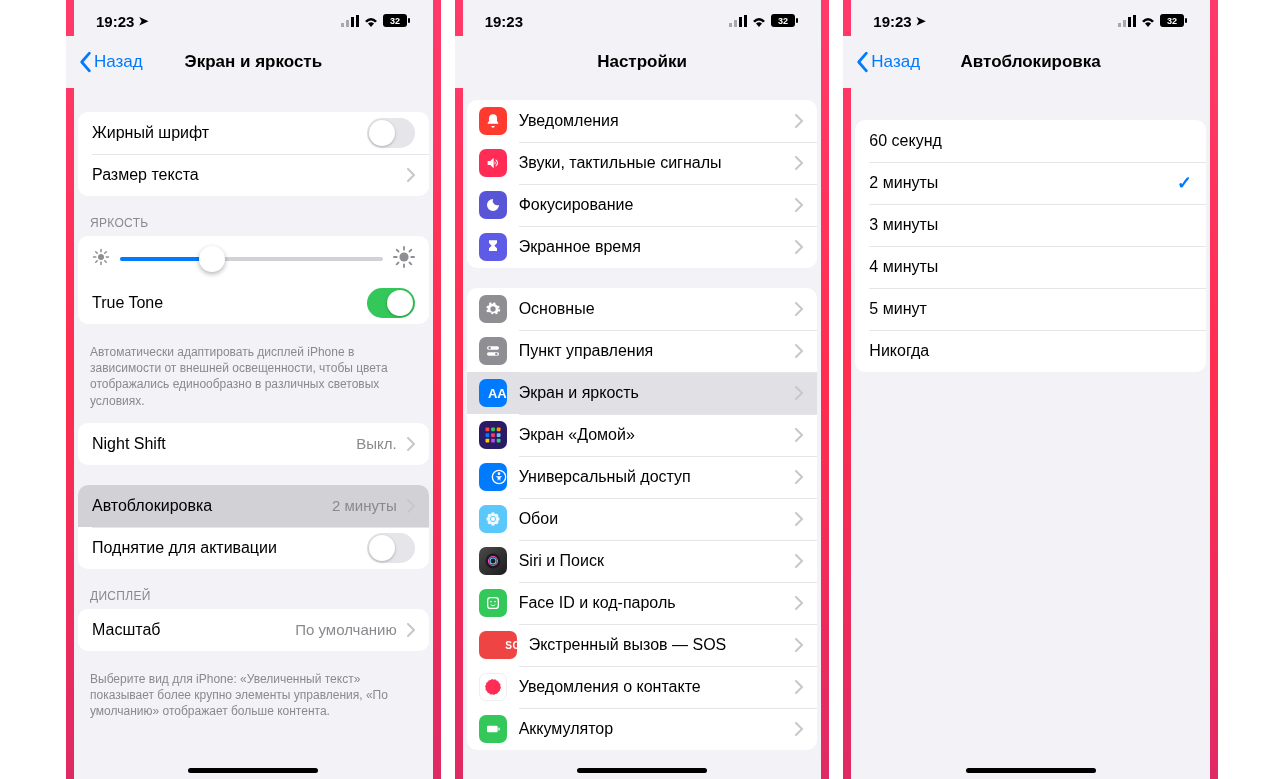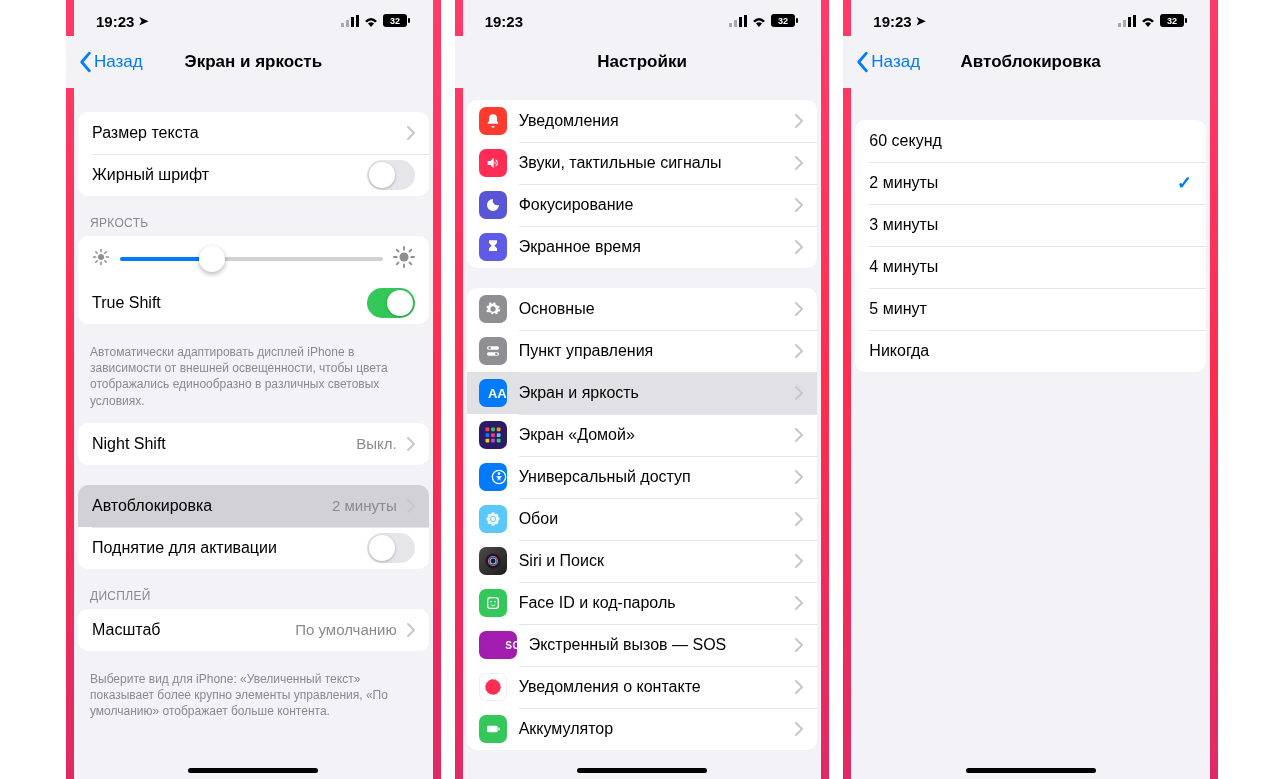--- a/index.html
+++ b/index.html
@@ -200,21 +200,21 @@
   
   .ic-red { background:#ff3b30; }
   .ic-pink { background:#ff2d55; }
   .ic-indigo { background:#5856d6; }
   .ic-purple { background:#5e5ce6; }
   .ic-gray { background:#8e8e93; }
   .ic-blue { background:#007aff;justify-content:flex-end; }
   .ic-teal { background:#5ac8fa; }
   .ic-green { background:#34c759; }
   .ic-siri { background: linear-gradient(135deg,#4a4a4a,#1c1c1e); }
-  .ic-sos { background:#a21caf; font-weight:700; font-size:10px; letter-spacing:0.5px;padding-left:38px; }
+  .ic-sos { background:#ef4444; font-weight:700; font-size:10px; letter-spacing:0.5px;padding-left:38px; }
   .ic-dot { background:#fff; border:1px solid #eee; }
   .ic-dot svg circle { fill:#ff2d55; }
   .ic-grid { background: #2b1a66; }
 </style>
 </head>
 <body>
 
 <div class="stage">
 
   <div class="phone">
@@ -247,32 +247,32 @@
           </svg>
         <span>Назад</span>
       </div>
       <div class="nav-title">Экран и яркость</div>
     </div>
 
     <div class="content">
       <div style="height:24px"></div>
       <div class="group">
         <div class="row">
-          <span class="row-label">Размер текста</span>
-          <span class="chevron">
-              <svg viewBox="0 0 8 14">
-                <path d="M1 1 L7 7 L1 13" stroke="#c7c7cc" stroke-width="2" fill="none" stroke-linecap="round"></path>
-              </svg>
-            </span>
-        </div>
-        <div class="row">
           <span class="row-label">Жирный шрифт</span>
           <div class="toggle">
               <div class="knob"></div>
             </div>
+        </div>
+        <div class="row">
+          <span class="row-label">Размер текста</span>
+          <span class="chevron">
+              <svg viewBox="0 0 8 14">
+                <path d="M1 1 L7 7 L1 13" stroke="#c7c7cc" stroke-width="2" fill="none" stroke-linecap="round"></path>
+              </svg>
+            </span>
         </div>
       </div>
 
       <div class="group-header">ЯРКОСТЬ</div>
       <div class="group">
         <div class="slider-row">
           <span class="sun-icon small"><svg viewBox="0 0 24 24">
                 <circle cx="12" cy="12" r="4" fill="#8e8e93"></circle>
                 <g stroke="#8e8e93" stroke-width="2" stroke-linecap="round">
                   <line x1="12" y1="2" x2="12" y2="5"></line>
@@ -297,21 +297,21 @@
                   <line x1="1" y1="12" x2="4" y2="12"></line>
                   <line x1="20" y1="12" x2="23" y2="12"></line>
                   <line x1="4" y1="4" x2="6" y2="6"></line>
                   <line x1="18" y1="18" x2="20" y2="20"></line>
                   <line x1="4" y1="20" x2="6" y2="18"></line>
                   <line x1="18" y1="6" x2="20" y2="4"></line>
                 </g>
               </svg></span>
         </div>
         <div class="row">
-          <span class="row-label">True Shift</span>
+          <span class="row-label">True Tone</span>
           <div class="toggle on">
               <div class="knob"></div>
             </div>
         </div>
       </div>
       <div class="group-footer">Автоматически адаптировать дисплей iPhone в зависимости от внешней освещенности, чтобы цвета отображались единообразно в различных световых условиях.</div>
 
       <div class="group">
         <div class="row">
           <span class="row-label">Night Shift</span>

